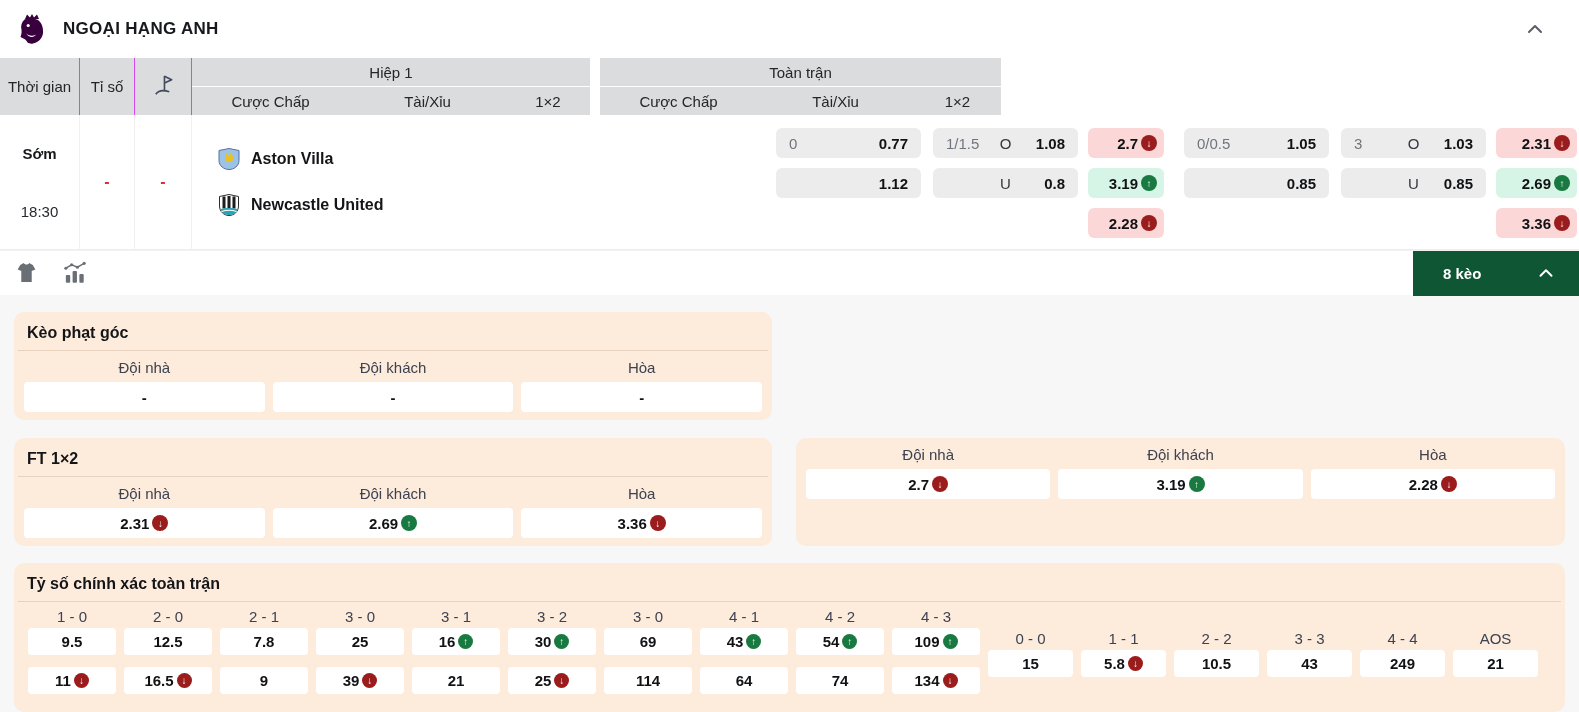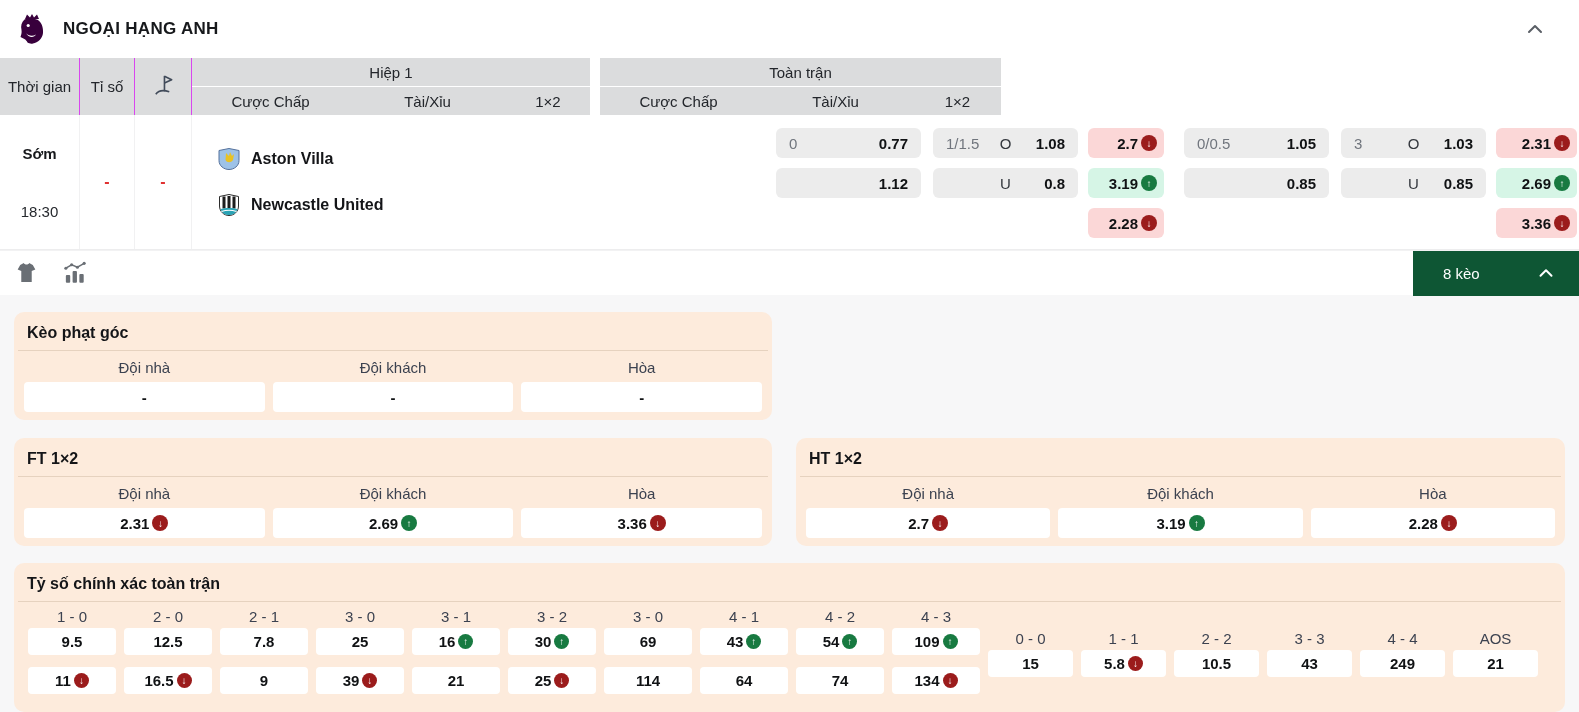--- a/index.html
+++ b/index.html
@@ -60,21 +60,21 @@
   .t-down{background:var(--down-bg);} .t-up{background:var(--up-bg);}
   .tic{width:16px;height:16px;border-radius:50%;color:#fff;font-size:10px;font-weight:700;
        display:inline-flex;align-items:center;justify-content:center;flex:0 0 auto;}
   .tic.td{background:var(--trend-down);} .tic.tu{background:var(--trend-up);}
 
   
   .toolbar{height:45px;background:#fff;display:flex;align-items:center;border-top:1px solid #f2f2f3;}
   .tool{display:inline-flex;cursor:pointer;margin-left:13px;}
   .tool + .tool{margin-left:22px;}
   .kebtn{margin-left:auto;height:45px;width:166px;background:var(--accent-green);border:none;color:#fff;
-         font-family:inherit;font-size:15px;font-weight:400;display:flex;align-items:center;cursor:pointer;}
+         font-family:inherit;font-size:15px;font-weight:700;display:flex;align-items:center;cursor:pointer;}
   .kebtn .lbl{margin-left:30px;}
   .kebtn .wchev{margin-left:auto;margin-right:22px;display:inline-flex;}
 
   
   .cards{padding:17px 14px 0;}
   .card{background:var(--card-bg);border-radius:10px;}
   .card.half{width:758px;height:108px;}
   .card.htc{width:769px;height:108px;}
   .card.full{width:1551px;height:149px;margin-top:17px;}
   .cards-row{display:flex;gap:24px;margin-top:18px;}
@@ -334,21 +334,20 @@
               <span class="oval">2.69</span>
               <span class="tic tu">↑</span>
             </div>
             <div class="vbox t-down">
               <span class="oval">3.36</span>
               <span class="tic td">↓</span>
             </div>
           </div>
       </section>
       <section class="card htc">
-        <h2 class="ctitle">HT 1×2</h2>
         <div class="triple" id="grid-ht">
             <div class="tlabel">Đội nhà</div>
             <div class="tlabel">Đội khách</div>
             <div class="tlabel">Hòa</div>
             <div class="vbox t-down">
               <span class="oval">2.7</span>
               <span class="tic td">↓</span>
             </div>
             <div class="vbox t-up">
               <span class="oval">3.19</span>

